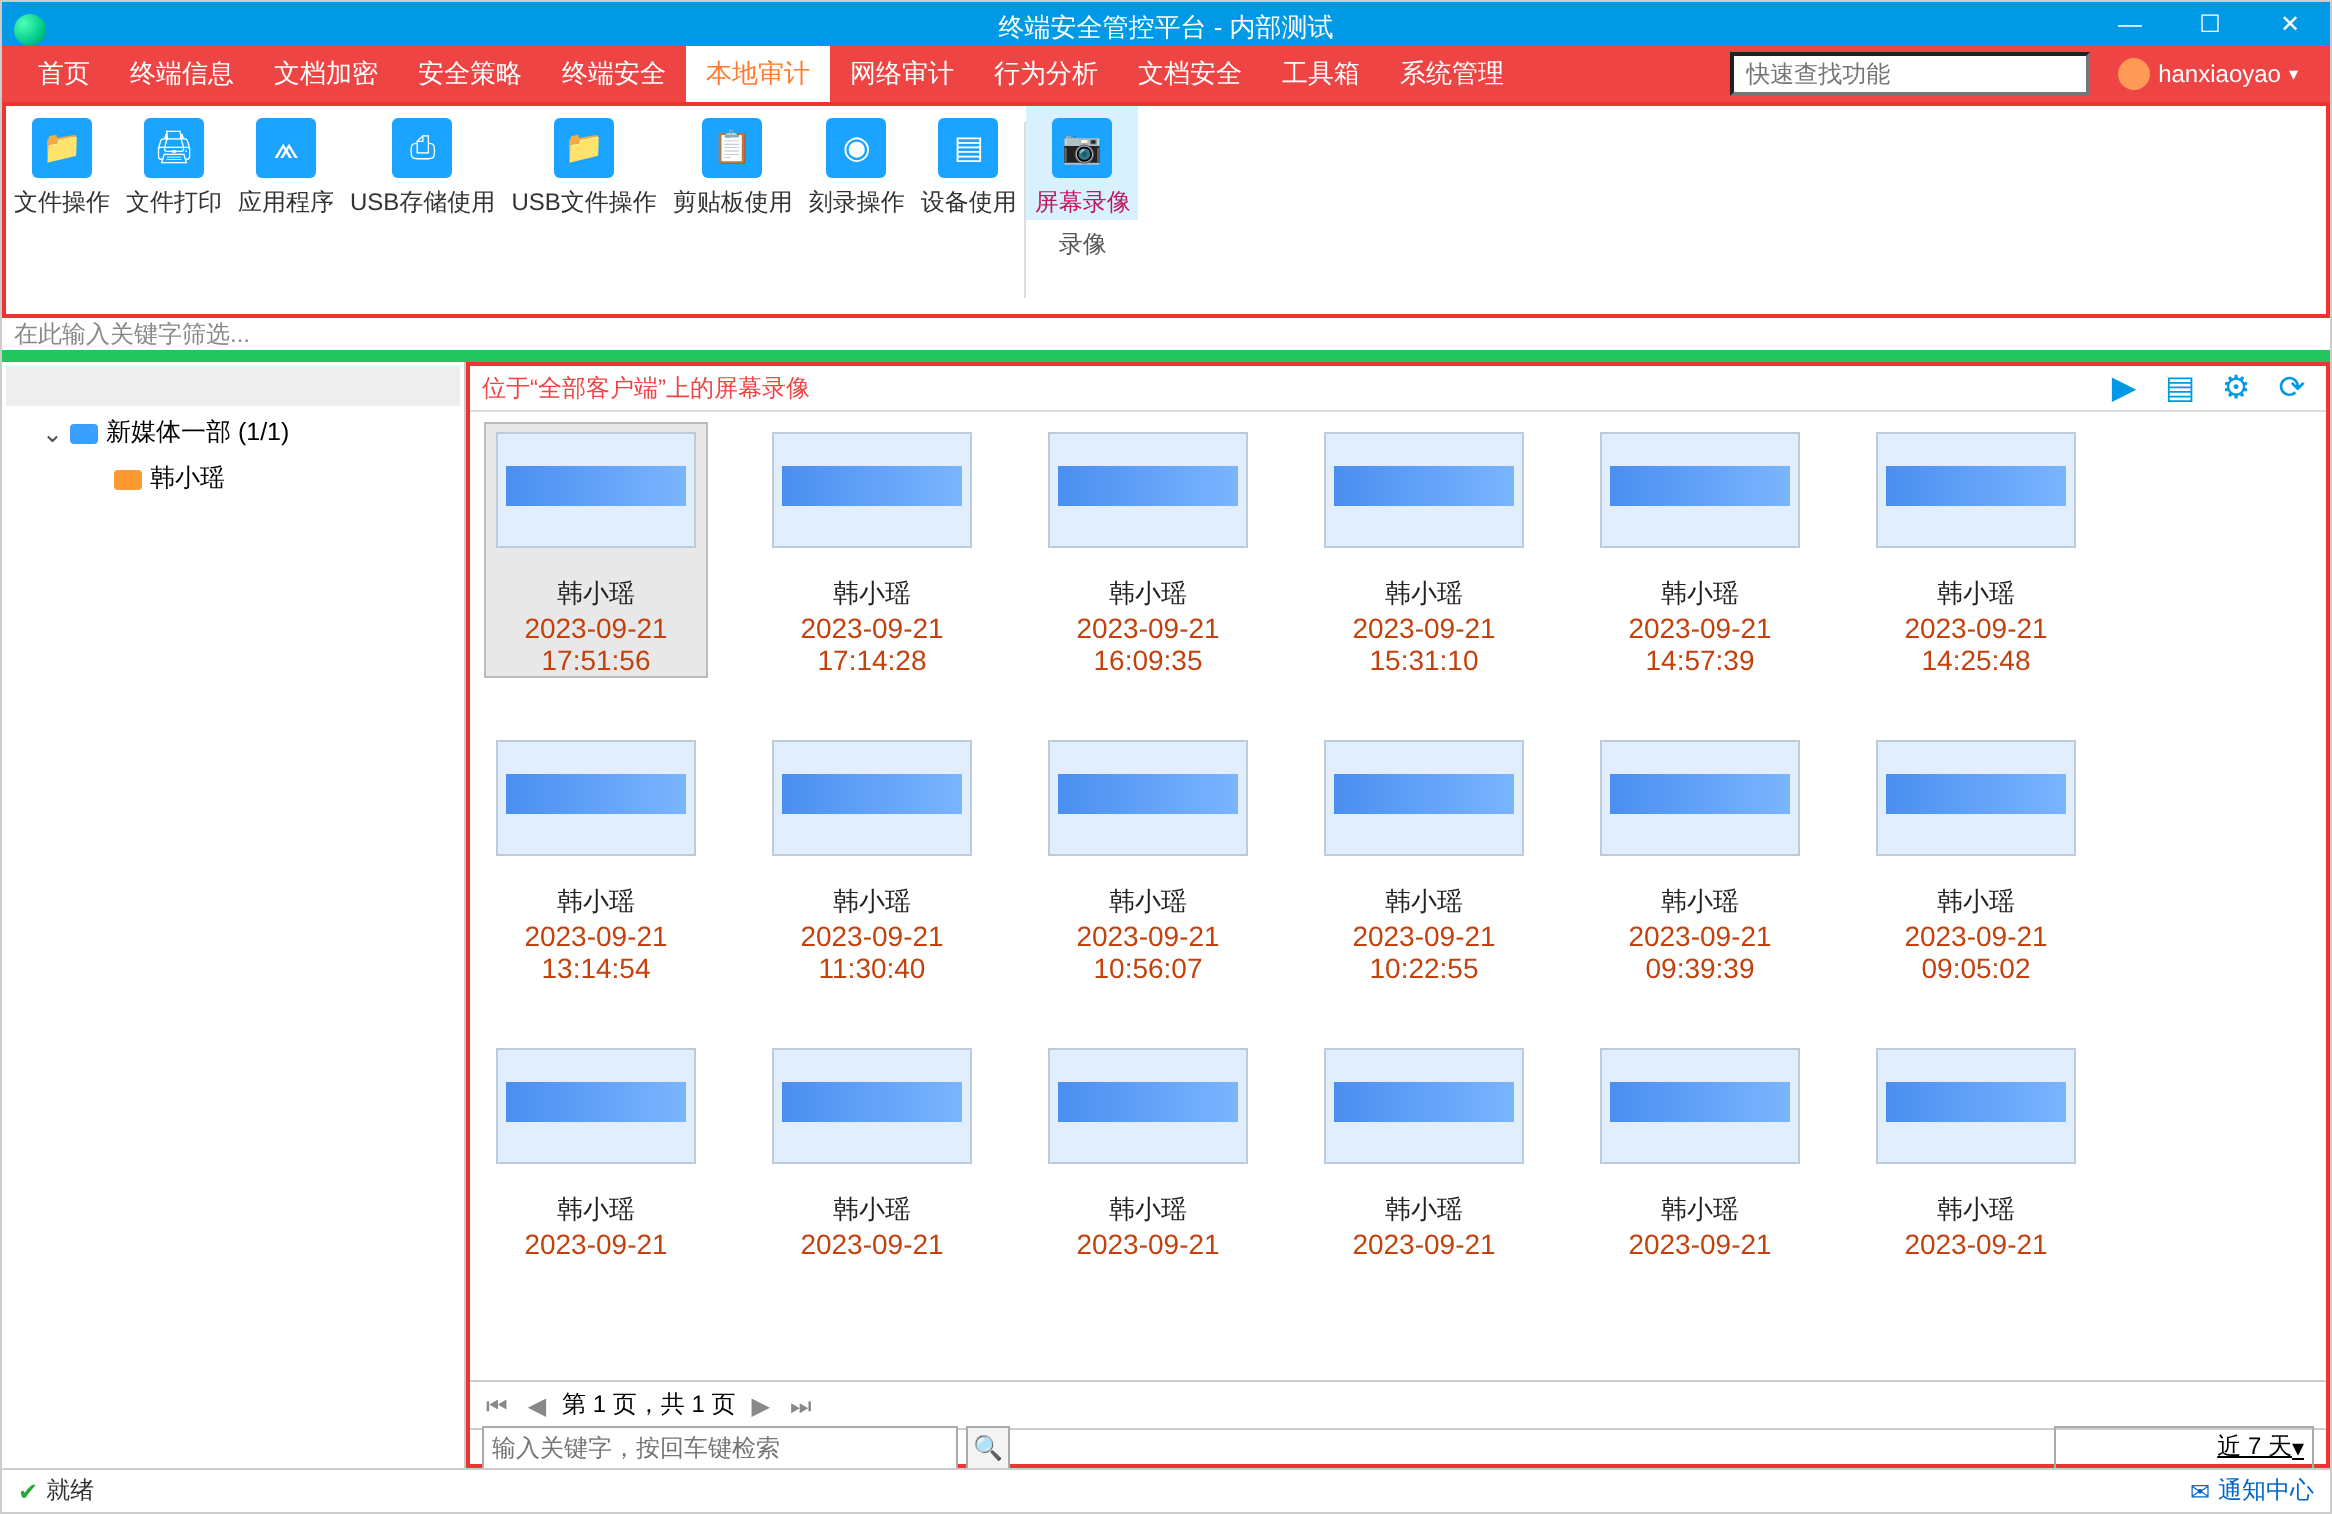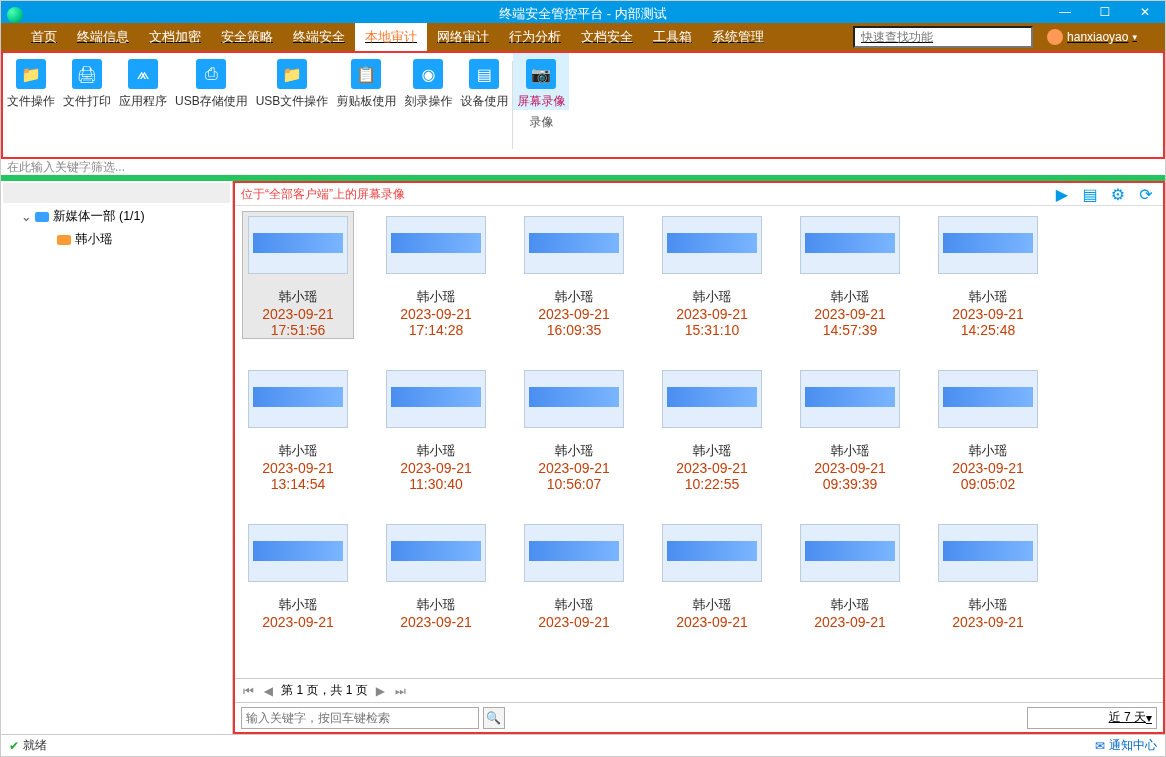--- a/index.html
+++ b/index.html
@@ -7,21 +7,21 @@
 .app { width: 1166px; height: 757px; display: flex; flex-direction: column; border: 1px solid #ccc; }
 
 
 .titlebar { height: 22px; background: #0099e5; display: flex; align-items: flex-end; position: relative; }
 .titlebar .logo { width: 16px; height: 16px; margin-left: 6px; border-radius: 50%; background: radial-gradient(circle at 30% 30%, #4dffb8 0%, #00cc88 60%, #008855 100%); }
 .titlebar .title { position: absolute; left: 50%; transform: translateX(-50%); color: #fff; font-size: 13px; }
 .titlebar .winctrl { margin-left: auto; display: flex; }
 .titlebar .winctrl div { width: 40px; height: 22px; display: flex; align-items: center; justify-content: center; color: #fff; cursor: pointer; }
 
 
-.menubar { height: 28px; background: #a16207; display: flex; align-items: stretch; padding: 0 20px; text-decoration: underline; }
+.menubar { height: 28px; background: #ef4444; display: flex; align-items: stretch; padding: 0 8px; }
 .menubar .mitem { padding: 0 10px; color: #fff; font-size: 13px; display: flex; align-items: center; cursor: pointer; }
 .menubar .mitem.active { background: #fff; color: #ff7a2e; }
 .menubar .spacer { flex: 1; }
 .menubar .searchbox { width: 180px; height: 22px; background: #fff; margin: 3px 6px 0 0; padding: 0 6px; font-size: 12px; }
 .menubar .user { color: #fff; display: flex; align-items: center; padding: 0 8px; gap: 4px; }
 .menubar .user .ava { width: 16px; height: 16px; border-radius: 50%; background: #ff9955; }
 .menubar .user .caret { font-size: 9px; }
 
 
 .ribbon { height: 108px; background: #fff; border: 2px solid #e33; border-bottom: 2px solid #e33; display: flex; }
@@ -57,21 +57,21 @@
 .card { width: 110px; display: flex; flex-direction: column; align-items: center; cursor: pointer; padding-top:4px; }
 .card.sel { background: #e8e8e8; outline: 1px solid #bbb; }
 .thumb { width: 100px; height: 58px; background: #e3eefc; border: 1px solid #bcd; margin-bottom: 14px; filter: blur(0.3px); position:relative; overflow:hidden; }
 .thumb::before { content:""; position:absolute; left:4px; right:4px; top:16px; height:20px; background:linear-gradient(90deg,#4a8ef0,#7ab5ff); }
 .card .cname { font-size: 13px; color: #222; }
 .card .cdate, .card .ctime { font-size: 14px; color: #c2410c; }
 
 .pager { height: 24px; border-top: 1px solid #ccc; display: flex; align-items: center; padding: 0 6px; gap: 6px; font-size: 12px; }
 .pager .pbtn { cursor: pointer; color: #888; padding:0 2px; }
 
-.searchrow { height: 30px; border-top: 1px solid #ccc; display: flex; align-items: center; padding: 3px 6px; gap: 4px; }
+.searchrow { height: 18px; border-top: 1px solid #ccc; display: flex; align-items: center; padding: 3px 6px; gap: 4px; }
 .searchrow .sinput { flex: 0 0 238px; height: 22px; border: 1px solid #aaa; padding: 0 4px; font-size:12px; }
 .searchrow .sbtn { width: 22px; height: 22px; border: 1px solid #aaa; background: #f4f4f4; cursor: pointer; display:flex;align-items:center;justify-content:center; }
 .searchrow .rsel { margin-left: auto; width: 130px; height: 22px; border: 1px solid #aaa; padding: 0 4px; display:flex; align-items:center; justify-content:flex-end; cursor:pointer;text-decoration:underline; }
 
 .statusbar { height: 22px; border-top: 1px solid #ccc; display: flex; align-items: center; padding: 0 8px; font-size: 12px; color: #333; }
 .statusbar .ok { color: #22aa33; margin-right: 4px; }
 .statusbar .right { margin-left: auto; display:flex; align-items:center; gap:4px; color:#0066cc; }
 
 
 .gridwrap::-webkit-scrollbar { width: 14px; }

